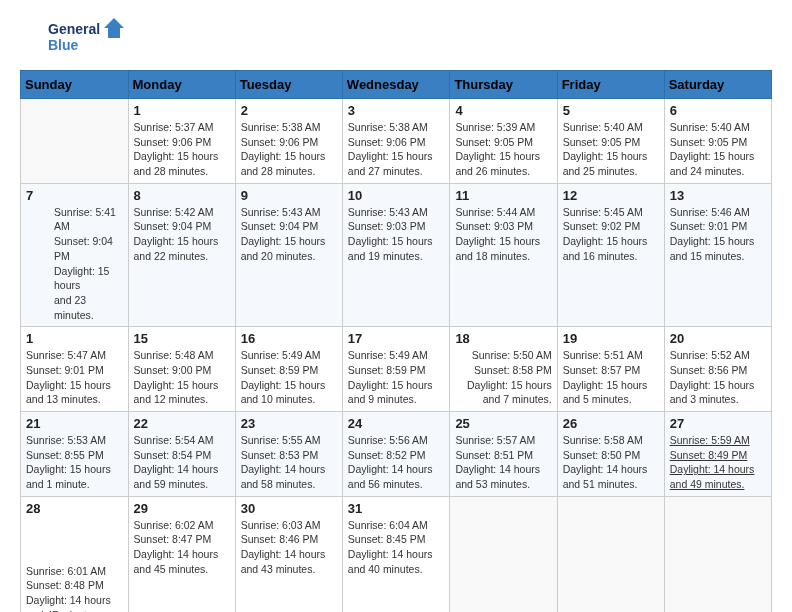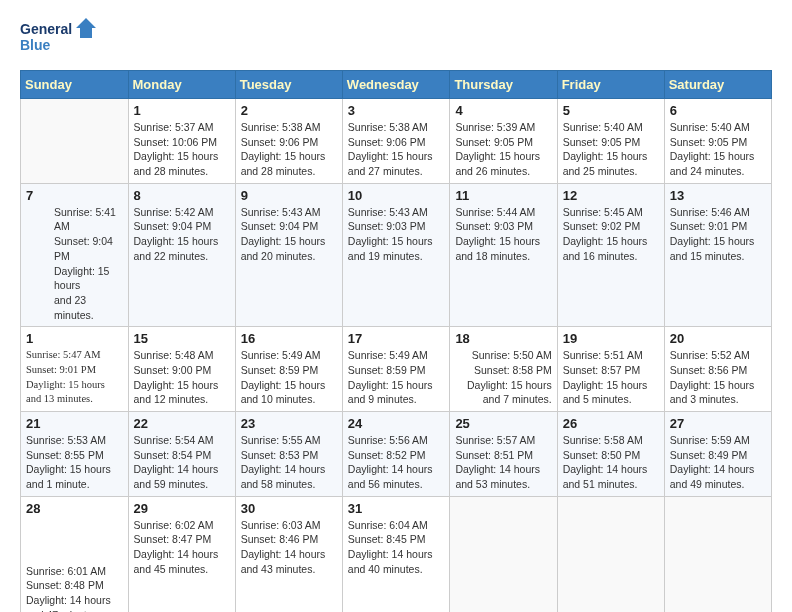--- a/index.html
+++ b/index.html
@@ -13,41 +13,42 @@
     .header-area {
       display: flex;
       justify-content: space-between;
       align-items: flex-start;
       margin-bottom: 10px;
     }
     .logo {
       display: flex;
       align-items: flex-start;
       gap: 4px;
+      margin-left: 28px;
     }
     .title-area {
       text-align: right;
     }
     .month-title {
       font-size: 36px;
       color: #1a3a6b;
       font-weight: bold;
     }
     .location-title {
       font-size: 15px;
       color: #333;
     }
     .calendar {
       width: 100%;
       border-collapse: collapse;
       font-size: 11px;
     }
     .calendar thead th {
       background-color: #3a7fc1;
-      color: #fef9c3;
+      color: #000000;
       padding: 6px 4px;
       text-align: left;
       font-size: 13px;
       font-weight: bold;
       border: 1px solid #2e6fa8;
     }
     .calendar tbody td {
       border: 1px solid #ccc;
       vertical-align: top;
       padding: 4px 5px;
@@ -102,21 +103,21 @@
         <th>Friday</th>
         <th>Saturday</th>
       </tr>
   </thead>
   <tbody id="calendar-body">
   <tr>
         <td class="empty-cell"></td>
         <td>
           <span class="day-number">1</span>
           <div class="day-detail" style="white-space: pre-line;">Sunrise: 5:37 AM
-Sunset: 10:06 PM
+Sunset: 9:06 PM
 Daylight: 15 hours
 and 28 minutes.</div>
         </td>
         <td>
           <span class="day-number">2</span>
           <div class="day-detail" style="white-space: pre-line;">Sunrise: 5:38 AM
 Sunset: 9:06 PM
 Daylight: 15 hours
 and 28 minutes.</div>
         </td>
@@ -196,21 +197,21 @@
           <span class="day-number">13</span>
           <div class="day-detail" style="white-space: pre-line;">Sunrise: 5:46 AM
 Sunset: 9:01 PM
 Daylight: 15 hours
 and 15 minutes.</div>
         </td>
       </tr>
       <tr>
         <td>
           <span class="day-number">1</span>
-          <div class="day-detail" style="white-space: pre-line; font-family: Liberation Serif, serif;">Sunrise: 5:47 AM
+          <div class="day-detail" style="white-space: pre-line;">Sunrise: 5:47 AM
 Sunset: 9:01 PM
 Daylight: 15 hours
 and 13 minutes.</div>
         </td>
         <td>
           <span class="day-number">15</span>
           <div class="day-detail" style="white-space: pre-line;">Sunrise: 5:48 AM
 Sunset: 9:00 PM
 Daylight: 15 hours
 and 12 minutes.</div>
@@ -289,21 +290,21 @@
         </td>
         <td>
           <span class="day-number">26</span>
           <div class="day-detail" style="white-space: pre-line;">Sunrise: 5:58 AM
 Sunset: 8:50 PM
 Daylight: 14 hours
 and 51 minutes.</div>
         </td>
         <td>
           <span class="day-number">27</span>
-          <div class="day-detail" style="white-space: pre-line;">Sunrise: 5:59 AM
+          <div class="day-detail" style="white-space: pre-line; text-decoration: underline;">Sunrise: 5:59 AM
 Sunset: 8:49 PM
 Daylight: 14 hours
 and 49 minutes.</div>
         </td>
       </tr>
       <tr>
         <td>
           <span class="day-number">28</span>
           <div class="day-detail" style="white-space: pre-line; margin-top: 48px;">Sunrise: 6:01 AM
 Sunset: 8:48 PM

